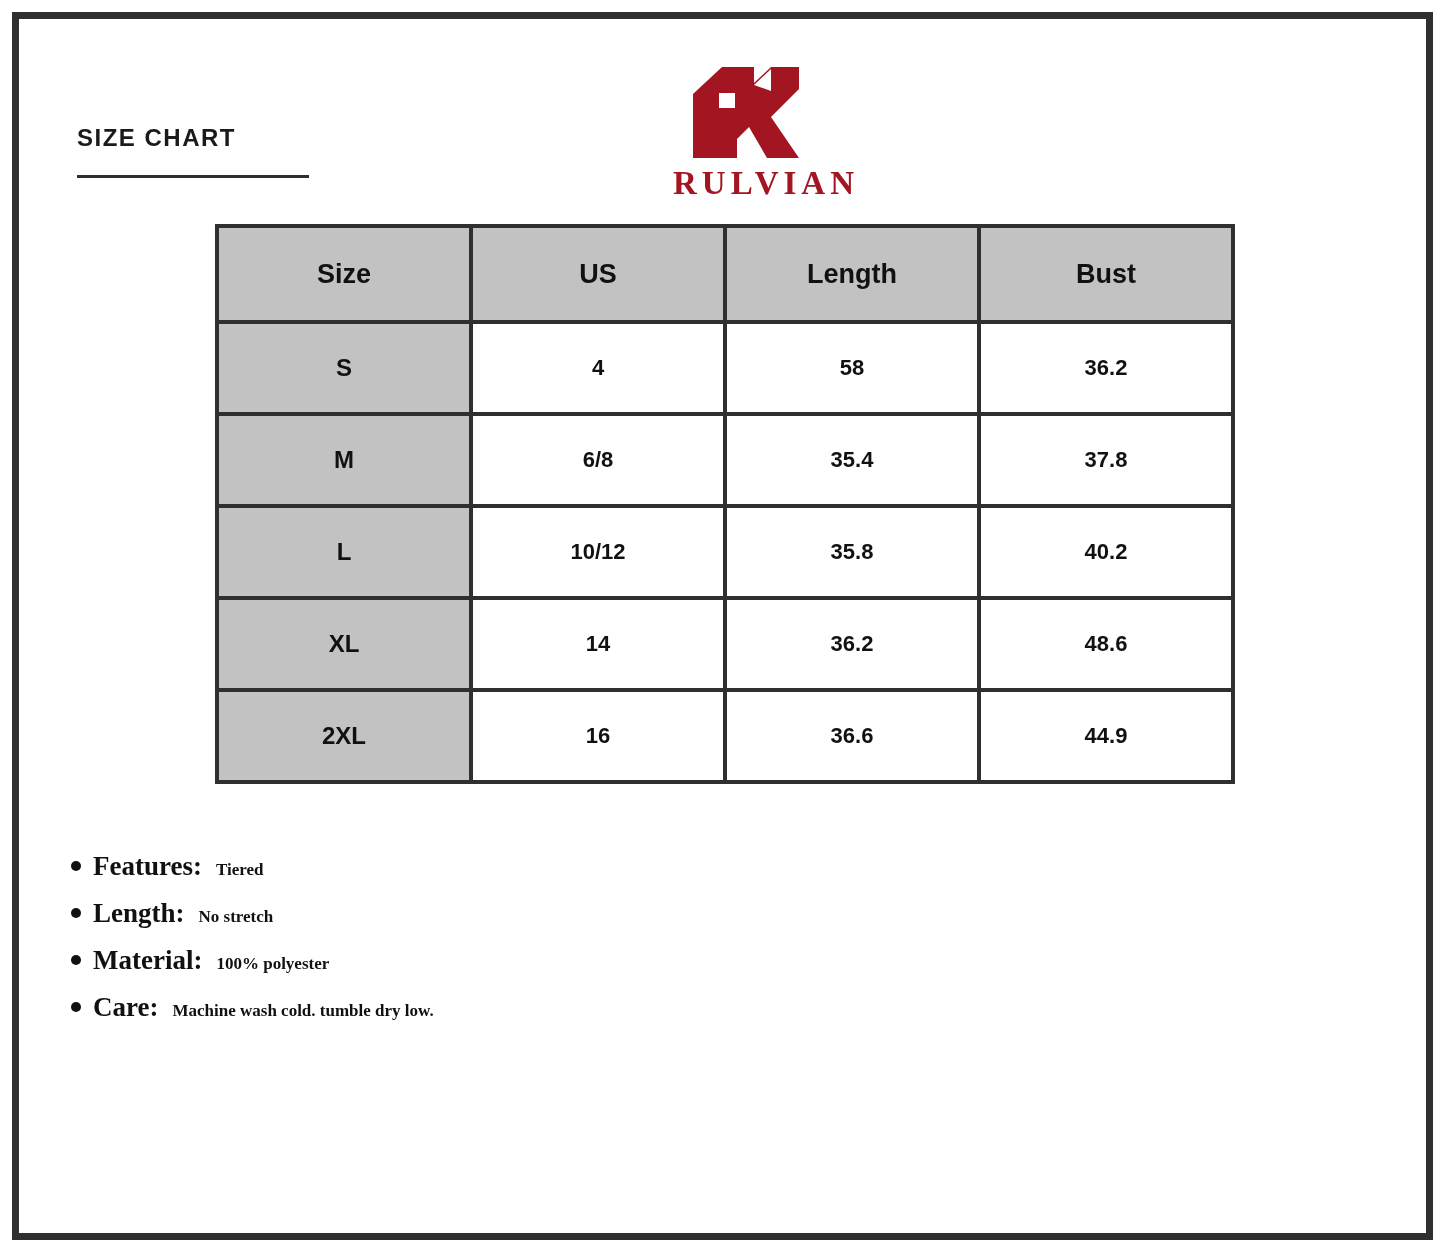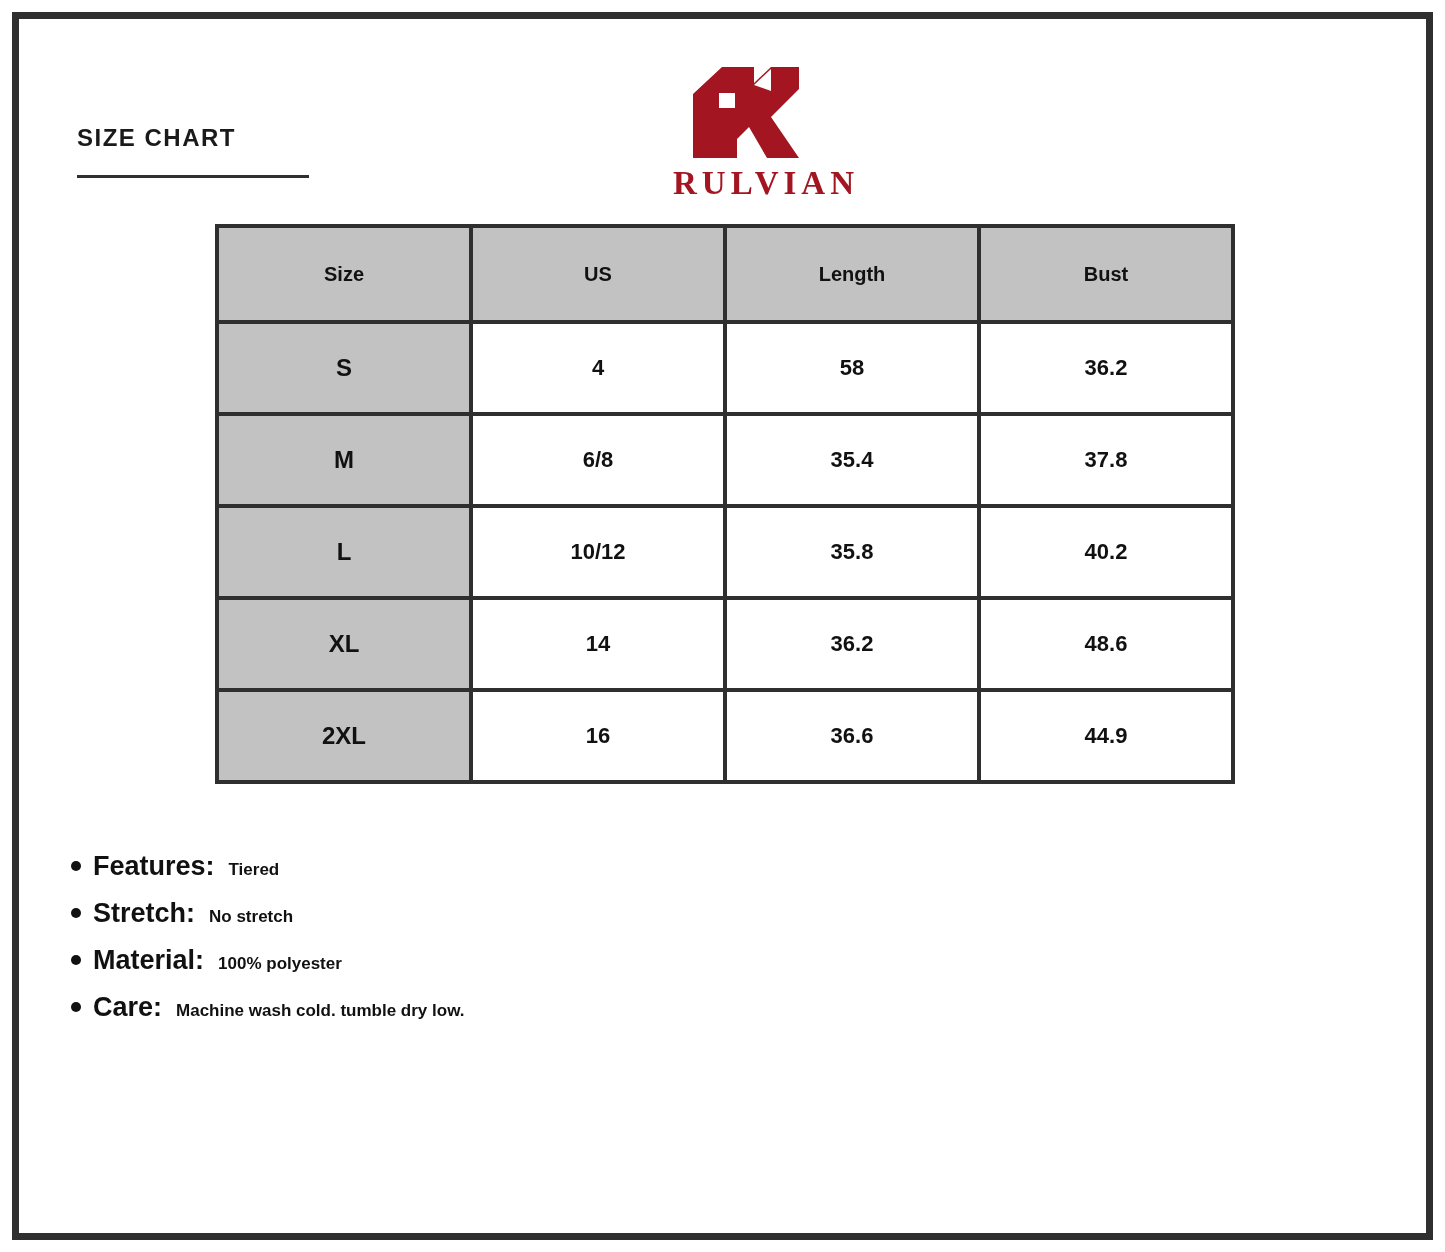--- a/index.html
+++ b/index.html
@@ -96,21 +96,21 @@
     text-align: center;
     vertical-align: middle;
     font-size: 22px;
     font-weight: bold;
     color: #111111;
     height: 86px;
     background: #ffffff;
   }
   table.size-table th {
     background: #c2c2c2;
-    font-size: 20px;
+    font-size: 27px;
     height: 90px;
   }
   table.size-table td.rowhead {
     background: #c2c2c2;
     font-size: 24px;
   }
   table.size-table col.c1 { width: 25%; }
   table.size-table col.c2 { width: 25%; }
   table.size-table col.c3 { width: 25%; }
   table.size-table col.c4 { width: 25%; }
@@ -119,20 +119,21 @@
   .notes {
     position: absolute;
     left: 52px;
     top: 832px;
     width: 1100px;
   }
   .note-row {
     display: flex;
     align-items: baseline;
     margin-bottom: 16px;
+    font-family: Liberation Serif, serif;
   }
   .bullet {
     width: 10px;
     height: 10px;
     border-radius: 50%;
     background: #111111;
     display: inline-block;
     margin-right: 12px;
     flex: 0 0 auto;
     position: relative;
@@ -227,21 +228,21 @@
       </div>
 
       <div class="notes">
         <div class="note-row">
           <span class="bullet"></span>
           <span class="note-label">Features:</span>
           <span class="note-value">Tiered</span>
         </div>
         <div class="note-row">
           <span class="bullet"></span>
-          <span class="note-label">Stretch:</span>
+          <span class="note-label">Length:</span>
           <span class="note-value">No stretch</span>
         </div>
         <div class="note-row">
           <span class="bullet"></span>
           <span class="note-label">Material:</span>
           <span class="note-value">100% polyester</span>
         </div>
         <div class="note-row">
           <span class="bullet"></span>
           <span class="note-label">Care:</span>

